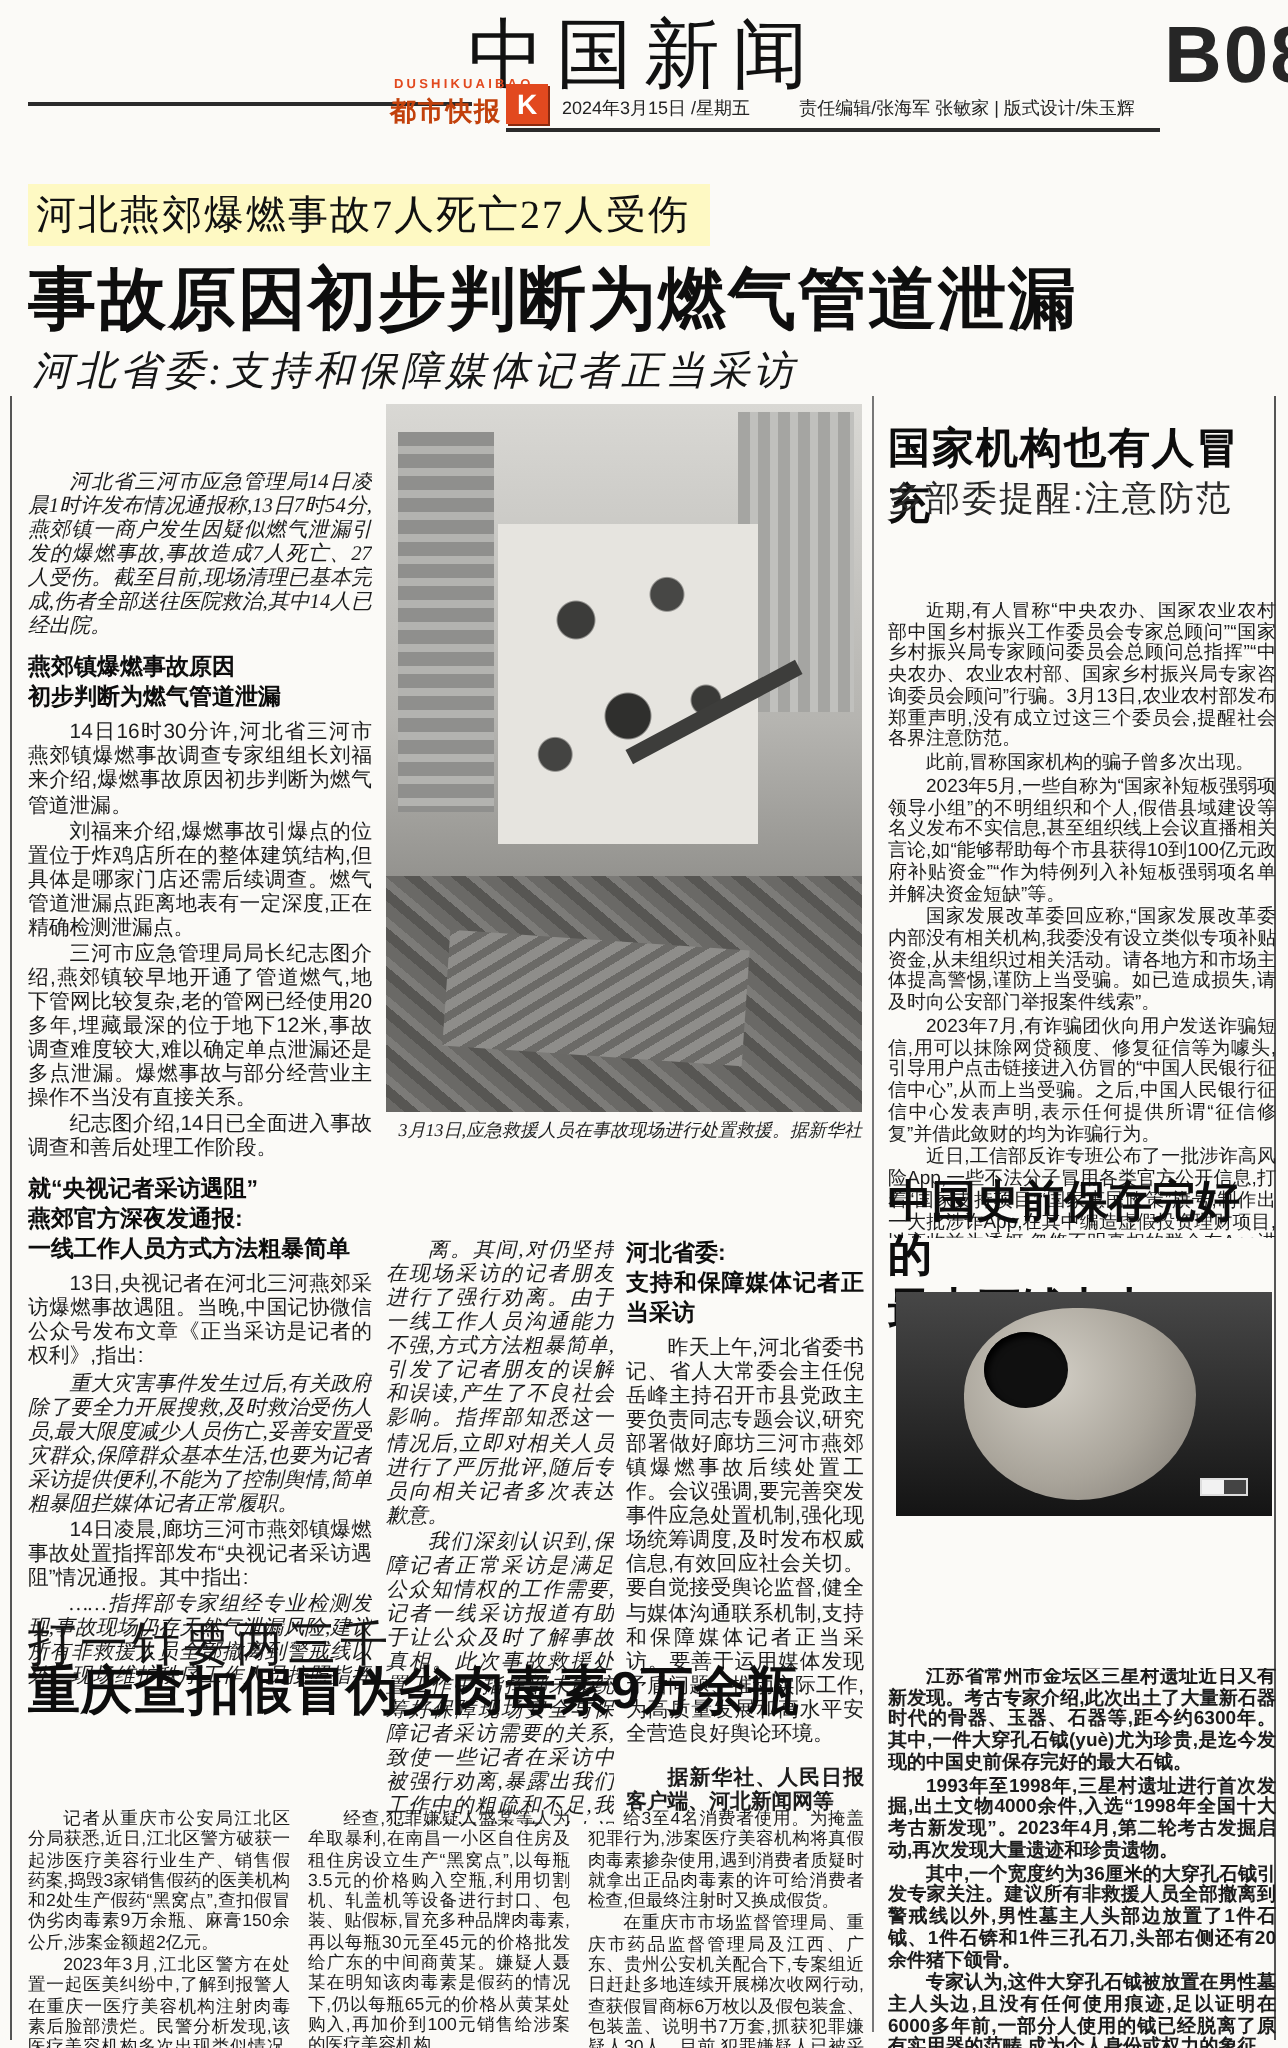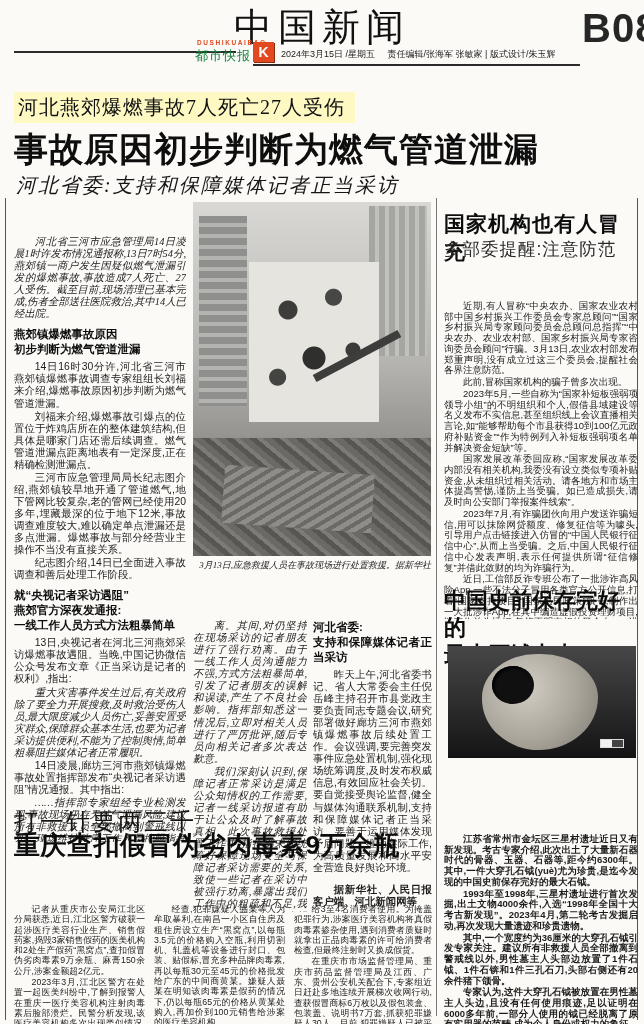--- a/index.html
+++ b/index.html
@@ -7,25 +7,25 @@
         font-family:"Liberation Sans","DejaVu Sans",sans-serif;color:#1c1c1c;}
   .abs{position:absolute;}
   .serif{font-family:"Liberation Serif","DejaVu Serif",serif;}
   .kai{font-style:italic;}
   .rule{background:#2b2b2b;}
   
   .section-title{top:2px;left:0;width:644px;text-align:center;font-size:38px;letter-spacing:6px;
                  font-family:"Liberation Serif","DejaVu Serif",serif;color:#111;}
   .rule-left{top:51px;left:14px;width:222px;height:2px;}
   .brand-pinyin{top:39px;left:197px;font-size:6.5px;letter-spacing:1.6px;color:#e2491f;font-weight:bold;}
-  .brand-name{top:47px;left:195px;font-size:13px;font-weight:normal;color:#15803d;letter-spacing:1px;}
+  .brand-name{top:47px;left:195px;font-size:13px;font-weight:bold;color:#c2410c;letter-spacing:1px;}
   .k-logo{top:42px;left:253px;width:21px;height:20px;background:#e2491f;color:#fff;font-weight:bold;
           font-size:14px;text-align:center;line-height:20px;box-shadow:1px 1px 0 #8a2a10;}
   .dateline{top:48px;left:281px;width:300px;font-size:9px;color:#222;white-space:nowrap;}
-  .dateline .ed{margin-left:10px;}
+  .dateline .ed{margin-left:22px;}
   .date-rule{top:64px;left:253px;width:327px;height:2px;}
   .pagenum{top:6px;left:582px;font-size:40px;font-weight:900;color:#262626;letter-spacing:1px;
            font-stretch:condensed;}
   
   .kicker{top:92px;left:14px;background:#fef9c3;color:#111;padding:2px 10px 2px 4px;
           font-size:20px;letter-spacing:1px;font-family:"Liberation Serif","DejaVu Serif",serif;}
   .mainhead{top:127px;left:14px;width:610px;font-size:34px;font-weight:900;letter-spacing:1px;color:#0e0e0e;}
   .deck{top:172px;left:16px;width:480px;font-size:20px;letter-spacing:2px;color:#161616;
         font-family:"Liberation Serif","DejaVu Serif",serif;font-style:italic;}
   

